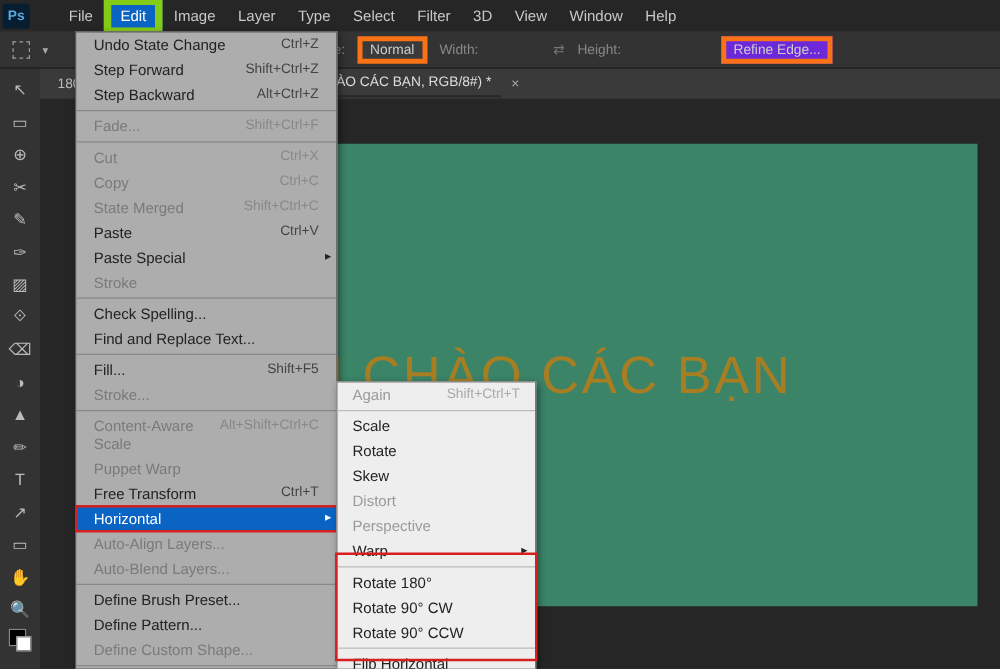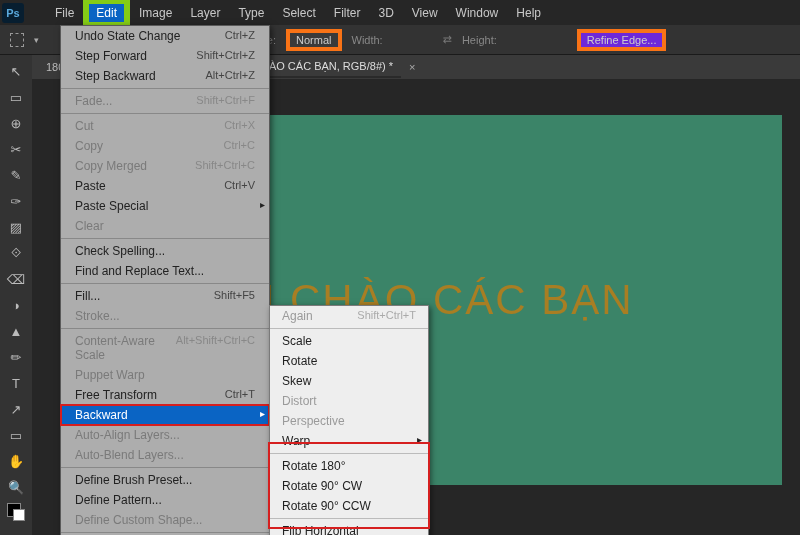--- a/index.html
+++ b/index.html
@@ -129,33 +129,33 @@
   <div class="sep"></div>
   <div class="row dis">
       <span>Cut</span>
       <span class="short">Ctrl+X</span>
     </div>
   <div class="row dis">
       <span>Copy</span>
       <span class="short">Ctrl+C</span>
     </div>
   <div class="row dis">
-      <span>Copy Merged</span>
+      <span>State Merged</span>
       <span class="short">Shift+Ctrl+C</span>
     </div>
   <div class="row">
       <span>Paste</span>
       <span class="short">Ctrl+V</span>
     </div>
   <div class="row">
       <span>Paste Special</span>
       <span class="arrow">▸</span>
     </div>
   <div class="row dis">
-      <span>Clear</span>
+      <span>Stroke</span>
     </div>
   <div class="sep"></div>
   <div class="row">
       <span>Check Spelling...</span>
     </div>
   <div class="row">
       <span>Find and Replace Text...</span>
     </div>
   <div class="sep"></div>
   <div class="row">
@@ -171,21 +171,21 @@
       <span class="short">Alt+Shift+Ctrl+C</span>
     </div>
   <div class="row dis">
       <span>Puppet Warp</span>
     </div>
   <div class="row">
       <span>Free Transform</span>
       <span class="short">Ctrl+T</span>
     </div>
   <div class="row hi boxed">
-      <span>Backward</span>
+      <span>Horizontal</span>
       <span class="arrow">▸</span>
     </div>
   <div class="row dis">
       <span>Auto-Align Layers...</span>
     </div>
   <div class="row dis">
       <span>Auto-Blend Layers...</span>
     </div>
   <div class="sep"></div>
   <div class="row">

